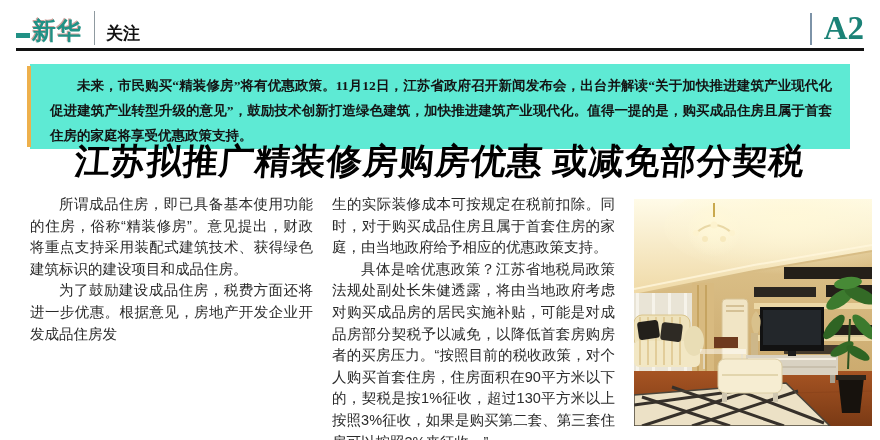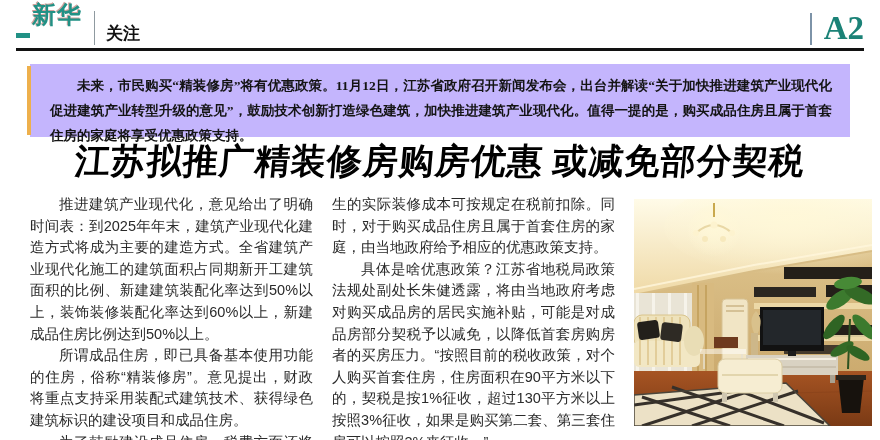--- a/index.html
+++ b/index.html
@@ -9,38 +9,38 @@
   }
 
   
   .masthead {
     position:absolute; top:5px; left:16px; right:16px; height:42px;
     display:flex; align-items:flex-end;
   }
   .logo { display:flex; align-items:flex-end; color:#219185; font-weight:bold; line-height:1; }
   .logo-dash { width:14px; height:5px; background:#219185; margin:0 2px 9px 0; }
   .logo-main {
-    font-size:24px; font-weight:900; letter-spacing:1px; padding-bottom:20px;
+    font-size:24px; font-weight:900; letter-spacing:1px; padding-bottom:4px;
     text-shadow:-1px -1px 0 rgba(156,52,40,0.45);
   }
   .logo-accent { font-size:32px; font-weight:900; letter-spacing:1px; }
   .section-divider { width:1px; height:34px; background:#8f9aa0; margin:0 11px 2px 12px; align-self:flex-end; }
   .section-label { font-size:17px; font-weight:bold; color:#111; padding-bottom:2px; }
   .masthead-spacer { flex:1; }
   .pageno-wrap { display:flex; align-items:flex-end; padding-bottom:2px; }
   .pageno-divider { width:2px; height:32px; background:#7d93a8; margin-right:12px; }
   .page-number {
     font-family:"Liberation Serif", serif; font-weight:bold; font-size:33px; color:#1b8277; line-height:1;
   }
   .top-rule { position:absolute; top:48px; left:16px; right:16px; height:3px; background:#121212; }
 
   
   .summary {
-    position:absolute; top:64px; left:30px; right:30px; height:73px;
-    background:#c4b5fd; box-sizing:border-box; padding:9px 18px 0 20px;
+    position:absolute; top:64px; left:30px; right:30px; height:85px;
+    background:#5eead4; box-sizing:border-box; padding:9px 18px 0 20px;
   }
   .summary::before {
     content:""; position:absolute; left:-3px; top:2px; bottom:2px; width:4px; background:#eeb04c;
   }
   .summary p {
     margin:0; font-family:"Liberation Serif", serif; font-weight:bold;
     font-size:13.5px; line-height:25px; text-indent:2em; text-align:justify; color:#141414;
   }
 
   
@@ -88,21 +88,20 @@
   <div class="summary">
     <p>未来，市民购买“精装修房”将有优惠政策。11月12日，江苏省政府召开新闻发布会，出台并解读“关于加快推进建筑产业现代化促进建筑产业转型升级的意见”，鼓励技术创新打造绿色建筑，加快推进建筑产业现代化。值得一提的是，购买成品住房且属于首套住房的家庭将享受优惠政策支持。</p>
   </div>
 
   <h1 class="headline">
     <span>江苏拟推广精装修房购房优惠 或减免部分契税</span>
   </h1>
 
   <div class="body">
     <div class="col">
-      <p>推进建筑产业现代化，意见给出了明确时间表：到2025年年末，建筑产业现代化建造方式将成为主要的建造方式。全省建筑产业现代化施工的建筑面积占同期新开工建筑面积的比例、新建建筑装配化率达到50%以上，装饰装修装配化率达到60%以上，新建成品住房比例达到50%以上。</p>
       <p>所谓成品住房，即已具备基本使用功能的住房，俗称“精装修房”。意见提出，财政将重点支持采用装配式建筑技术、获得绿色建筑标识的建设项目和成品住房。</p>
       <p>为了鼓励建设成品住房，税费方面还将进一步优惠。根据意见，房地产开发企业开发成品住房发</p>
     </div>
     <div class="col">
       <p class="cont">生的实际装修成本可按规定在税前扣除。同时，对于购买成品住房且属于首套住房的家庭，由当地政府给予相应的优惠政策支持。</p>
       <p>具体是啥优惠政策？江苏省地税局政策法规处副处长朱健透露，将由当地政府考虑对购买成品房的居民实施补贴，可能是对成品房部分契税予以减免，以降低首套房购房者的买房压力。“按照目前的税收政策，对个人购买首套住房，住房面积在90平方米以下的，契税是按1%征收，超过130平方米以上按照3%征收，如果是购买第二套、第三套住房可以按照3%来征收。”</p>
     </div>
 
     <div class="photo">
       <svg width="238" height="227" viewBox="0 0 238 227">

